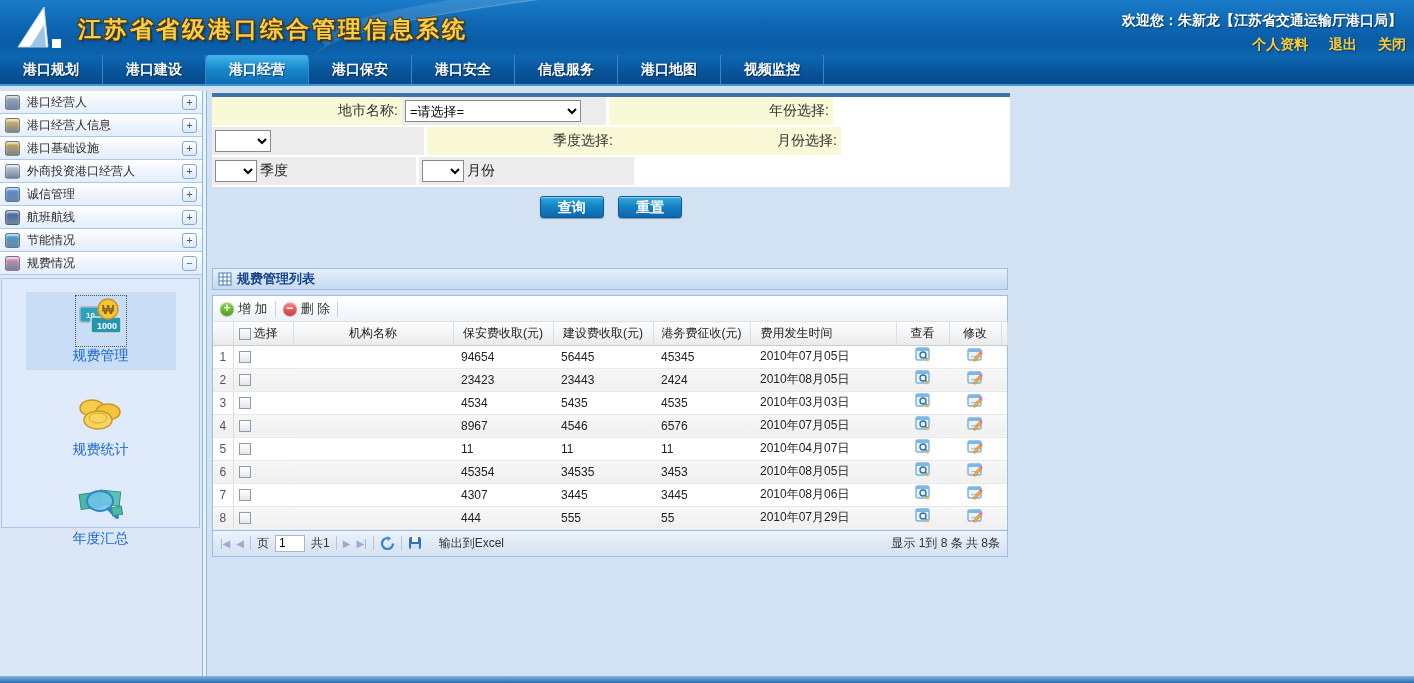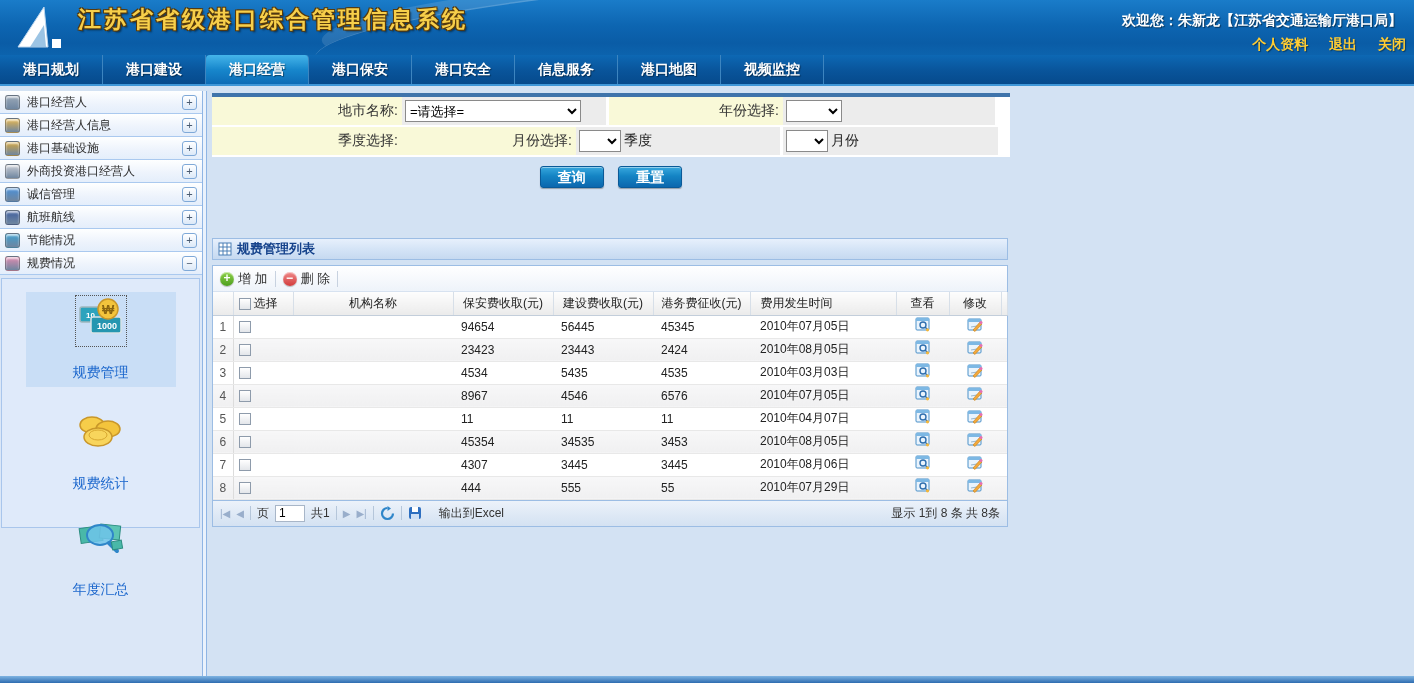--- a/index.html
+++ b/index.html
@@ -6,21 +6,21 @@
   html,body { width:1414px; height:683px; overflow:hidden;
     font-family:"Liberation Sans","DejaVu Sans",sans-serif; background:#d3e2f3; }
 
   
   .header { position:relative; height:55px;
     background:linear-gradient(180deg,#1a7cc9 0%,#0d66b2 45%,#0a5ca6 78%,#0c63ad 100%); overflow:hidden; }
   .header .swoosh { position:absolute; right:0; top:-30px; width:1100px; height:120px;
     border-radius:50%; border-top:2px solid rgba(255,255,255,.25);
     box-shadow:0 -18px 0 -8px rgba(255,255,255,.12); transform:rotate(-3deg); }
   .logo { position:absolute; left:10px; top:3px; }
-  .brand-title { position:absolute; left:78px; top:4px; font-size:23px; font-weight:bold;
+  .brand-title { position:absolute; left:78px; top:14px; font-size:23px; font-weight:bold;
     letter-spacing:3px; color:#f7cf4a;
     text-shadow:1px 1px 0 #57390a,-1px -1px 0 #57390a,1px -1px 0 #57390a,-1px 1px 0 #57390a,2px 2px 2px rgba(0,0,0,.5); }
   .welcome { position:absolute; right:12px; top:12px; color:#ffffff; font-weight:bold; font-size:14px;
     text-shadow:1px 1px 1px rgba(0,0,0,.5); }
   .header-links { position:absolute; right:8px; top:36px; font-size:14px; font-weight:bold; }
   .header-links a { color:#ffcc33; text-decoration:none; margin-left:17px; text-shadow:1px 1px 1px rgba(0,0,0,.4); cursor:pointer; }
 
   
   .nav { height:31px; display:flex; background:linear-gradient(180deg,#0d68b4 0%,#09549a 55%,#064a8c 100%);
     border-bottom:2px solid #3f97d8; }
@@ -47,30 +47,30 @@
     background:linear-gradient(180deg,#ffffff,#dce9f8); color:#4a5b70; font-size:11px; line-height:13px;
     text-align:center; cursor:pointer; }
 
   
   .submenu { margin:3px 2px 0 1px; border:1px solid #a9c6ec; background:#dfeafa; height:250px; padding-top:13px; }
   .sub-item { width:150px; margin:0 auto; text-align:center; cursor:pointer; }
   .sub-item + .sub-item { margin-top:24px; }
   .sub-item.selected { background:#c9def6; padding:6px 0 5px; }
   .sub-item .big-ico { display:inline-block; }
   .sub-item.selected .big-ico { outline:1px dotted #555; outline-offset:2px; }
-  .sub-label { display:block; margin-top:20px; font-size:14px; color:#1a66cc; }
+  .sub-label { display:block; margin-top:3px; font-size:14px; color:#1a66cc; }
 
   
   .topbar { width:798px; height:4px; background:#3f74ab; }
   .filter { width:798px; display:flex; flex-wrap:wrap; background:#fff; }
   .fcell { height:30px; display:flex; align-items:center; border-bottom:2px solid #ffffff; font-size:14px; color:#333; }
   .flabel { background:#f9f9d8; justify-content:flex-end; padding-right:4px; }
   .ffield { background:#ececec; padding-left:3px; border-right:3px solid #ffffff; }
   .ffield:last-child { border-right:none; }
-  .c1 { width:190px; } .c2 { width:207px; } .c3 { width:174px; } .c4 { width:215px; }
+  .c1 { width:190px; } .c2 { width:207px; } .c3 { width:224px; } .c4 { width:215px; }
   select { height:22px; border:1px solid #8a8a8a; background:#fff; font-size:13px;
     font-family:"Liberation Sans","DejaVu Sans",sans-serif; }
   .sel-city { width:176px; } .sel-year { width:56px; } .sel-small { width:42px; }
   .suffix { margin-left:3px; font-size:14px; color:#222; }
 
   
   .btn-row { width:798px; text-align:center; margin-top:9px; height:24px; }
   .blue-btn { display:inline-block; width:64px; height:22px; margin:0 5px; cursor:pointer;
     background:linear-gradient(180deg,#38a8de 0%,#1484c4 45%,#0c67ae 100%);
     border:1px solid #0a5a98; border-radius:3px; color:#fff; font-size:14px; font-weight:bold;

